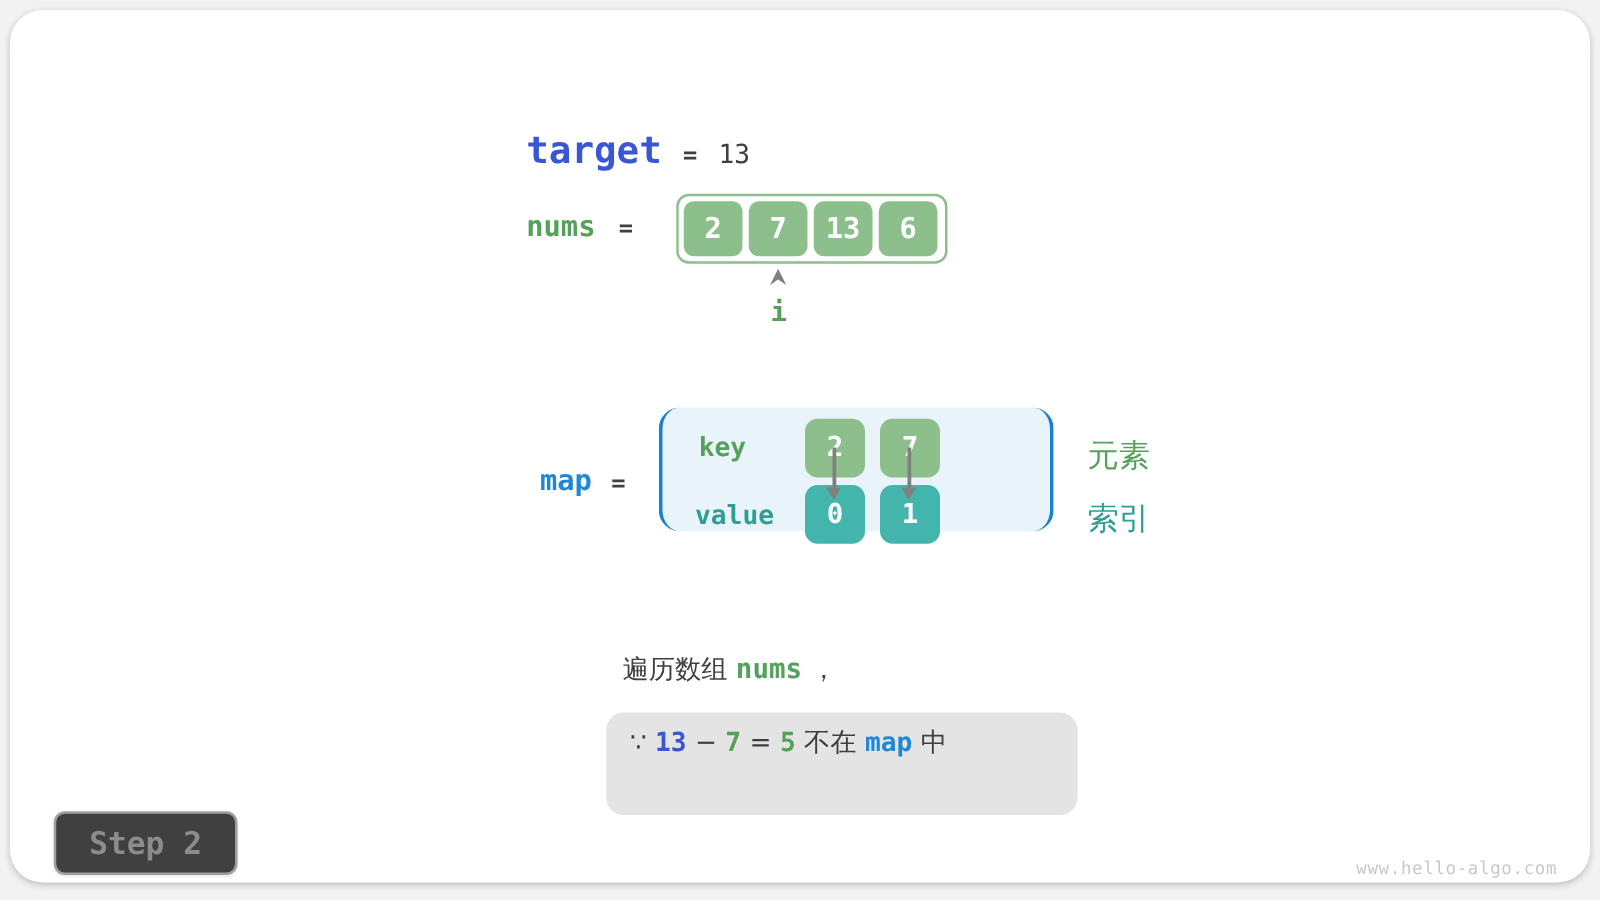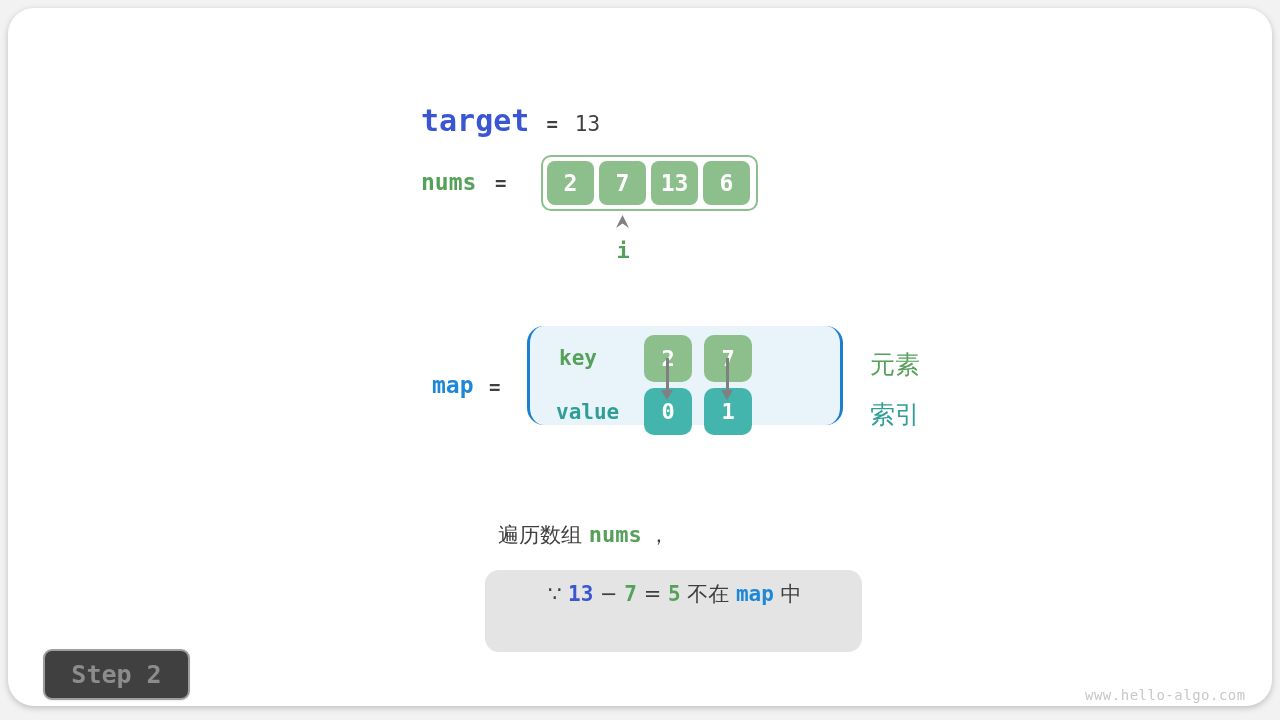--- a/index.html
+++ b/index.html
@@ -62,21 +62,21 @@
     border-top:10px solid var(--arrow-gray);}
   .arrow-col-0{left:131px;} .arrow-col-1{left:191px;}
   .side-label{left:862px;font-size:25px;font-weight:normal;}
   .side-element{top:340px;} .side-index{top:390px;}
 
   
   .caption{left:490px;top:513px;font-size:21px;white-space:pre-wrap;}
   .caption .code{font-size:22px;}
   .note-box{left:477px;top:562px;width:377px;height:82px;background:var(--note-bg);
     border-radius:14px;padding:7px 19px 0 19px;}
-  .note-line{font-size:21px;line-height:35px;white-space:pre-wrap;margin-left:44px;}
+  .note-line{font-size:21px;line-height:35px;white-space:pre-wrap;}
   .note-line .code{font-size:21px;}
 
   
   .step-badge{left:35px;top:641px;width:147px;height:51px;background:#404040;
     border:2px solid var(--step-border);border-radius:9px;display:flex;align-items:center;
     justify-content:center;box-shadow:0 1px 2px rgba(0,0,0,0.08);}
   .step-badge span{font-size:25px;font-weight:bold;color:var(--step-text);}
   .watermark{left:1077px;top:679px;font-size:14px;color:var(--watermark);letter-spacing:0.5px;}
 </style>
 </head>

